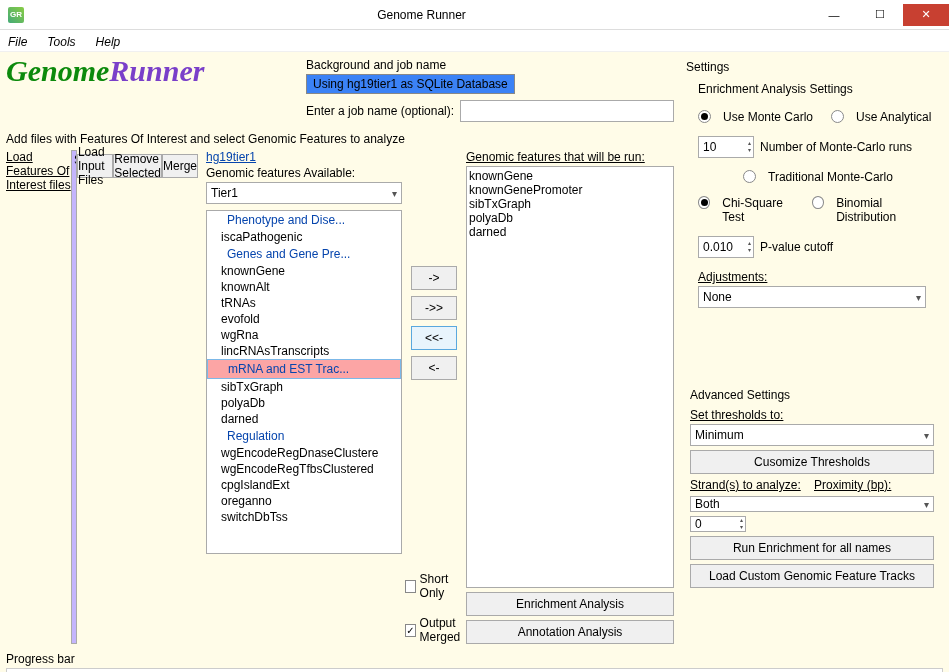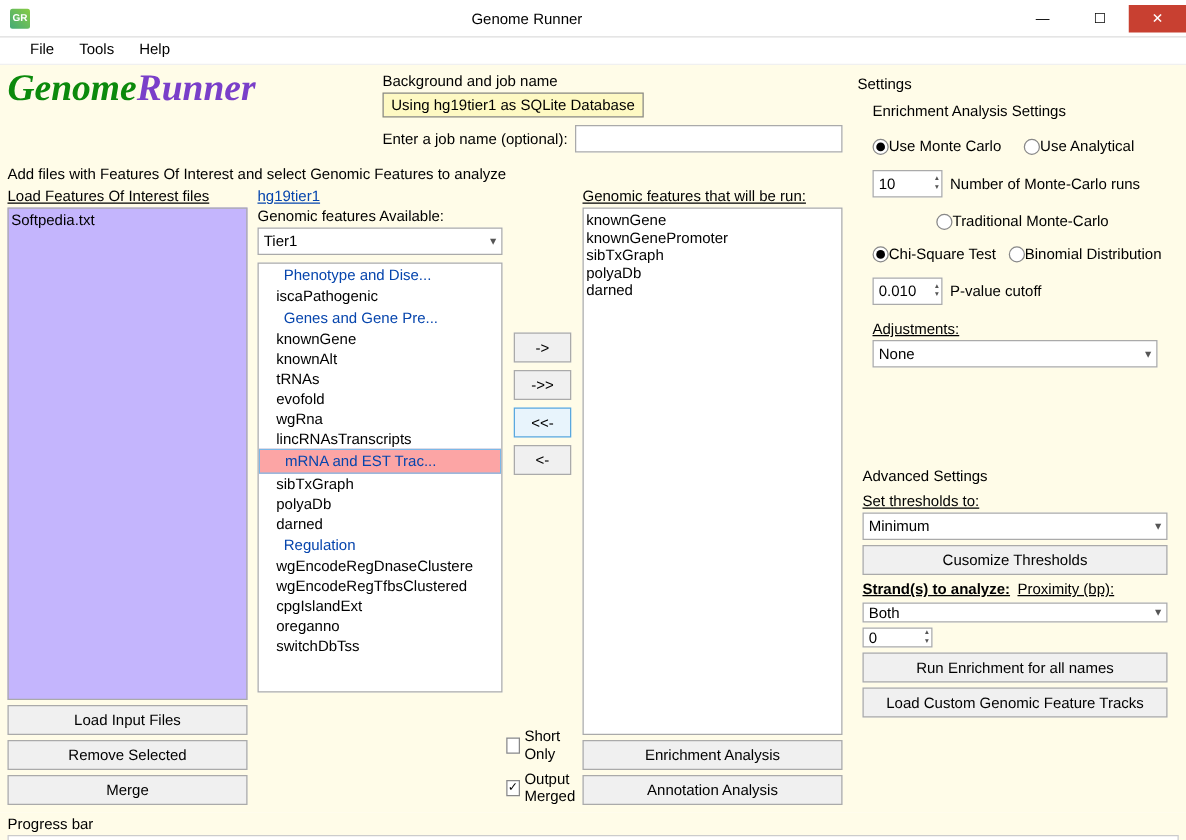--- a/index.html
+++ b/index.html
@@ -3,38 +3,38 @@
 <meta charset="utf-8">
 <style>
 * { box-sizing: border-box; margin: 0; padding: 0; font-family: 'Segoe UI', Tahoma, sans-serif; font-size: 12px; }
 body { background: #fff; width: 949px; height: 672px; overflow: hidden; }
 .titlebar { height: 30px; background: #fff; border-bottom: 1px solid #ddd; display: flex; align-items: center; position: relative; }
 .titlebar-icon { width: 16px; height: 16px; margin: 0 8px; background: linear-gradient(45deg, #4a7, #8c4); border-radius: 2px; font-size: 8px; display: flex; align-items: center; justify-content: center; color: #fff; font-weight: bold; }
 .titlebar-title { flex: 1; text-align: center; font-size: 12px; }
 .titlebar-buttons { display: flex; }
 .tb-btn { width: 46px; height: 22px; display: flex; align-items: center; justify-content: center; font-size: 11px; }
 .tb-close { background: #c84031; color: #fff; width: 46px; height: 22px; }
-.menubar { height: 22px; display: flex; align-items: flex-start; padding: 0 16px; gap: 4px; border-bottom: 1px solid #f0f0f0; }
+.menubar { height: 22px; display: flex; align-items: flex-end; padding: 0 0; gap: 4px; border-bottom: 1px solid #f0f0f0; font-style: italic; }
 .menu-item { padding: 2px 8px; }
 .content { display: flex; height: 598px; background: #fffce8; padding: 2px; gap: 2px; }
 .left-col { width: 676px; display: flex; flex-direction: column; gap: 2px; }
 .right-col { width: 264px; display: flex; flex-direction: column; }
 .header-row { display: flex; gap: 4px; }
 .logo-box { width: 296px; height: 68px; display: flex; align-items: flex-start; padding-left: 4px; }
 .logo-genome { font-size: 30px; font-weight: bold; color: #0c8a0c; font-style: italic; font-family: Georgia, serif; }
 .logo-runner { font-size: 30px; font-weight: bold; color: #7a3fc9; font-style: italic; font-family: Georgia, serif; }
 .bg-job { flex: 1; padding: 4px; }
 .bg-label { margin-bottom: 2px; }
-.db-box { border: 1px solid #888; padding: 2px 6px; display: inline-block; background: #fef9c3; margin-bottom: 6px; }
+.db-box { border: 1px solid #888; padding: 2px 6px; display: inline-block; background: #3b82f6; margin-bottom: 6px; }
 .job-row { display: flex; align-items: center; gap: 6px; justify-content: space-between; }
 .job-input { flex: 1; height: 22px; border: 1px solid #aaa; background: #fff; padding: 0 4px; }
 .main-area { flex: 1; display: flex; flex-direction: column; padding: 4px; }
 .instruction { margin-bottom: 4px; }
 .cols3 { display: flex; gap: 8px; flex: 1; }
-.col-foi { width: 192px; display: flex; flex-direction: column; }
+.col-foi { width: 192px; display: flex; }
 .col-mid { width: 196px; display: flex; flex-direction: column; }
 .col-arrows { width: 48px; display: flex; flex-direction: column; align-items: center; padding-top: 116px; gap: 6px; }
 .col-run { flex: 1; display: flex; flex-direction: column; }
 .underline-label { text-decoration: underline; margin-bottom: 2px; }
 .link-label { color: #0645ad; text-decoration: underline; margin-bottom: 2px; cursor: pointer; }
 .listbox { flex: 1; border: 1px solid #aaa; background: #c4b5fd; overflow: auto; padding: 2px; }
 .btn { height: 24px; border: 1px solid #aaa; background: #f0f0f0; display: flex; align-items: center; justify-content: center; cursor: pointer; margin-top: 4px; }
 .combo { height: 22px; border: 1px solid #aaa; background: #fff; display: flex; align-items: center; padding: 0 4px; position: relative; }
 .combo::after { content: '▾'; position: absolute; right: 4px; font-size: 10px; color: #555; }
 .tree-box { border: 1px solid #aaa; background: #fff; height: 344px; overflow-y: scroll; margin-top: 6px; }
@@ -46,35 +46,35 @@
 .run-list { flex: 1; border: 1px solid #aaa; background: #fff; padding: 2px; overflow: auto; }
 .check-row { display: flex; align-items: center; gap: 4px; margin-top: 4px; font-size: 10px; }
 .checkbox { width: 13px; height: 13px; border: 1px solid #888; background: #fff; display: flex; align-items: center; justify-content: center; font-size: 10px; }
 .checked::after { content: '✓'; color: #000; }
 .settings-box { padding: 6px; }
 .set-title { margin-bottom: 4px; }
 .set-sub { margin: 4px 0 8px 12px; }
 .radio-row { display: flex; align-items: center; gap: 18px; margin: 6px 0 6px 12px; }
 .radio { width: 13px; height: 13px; border: 1px solid #888; border-radius: 50%; background: #fff; display: flex; align-items: center; justify-content: center; }
 .radio.sel::after { content: ''; width: 7px; height: 7px; background: #000; border-radius: 50%; }
-.radio-label { display: flex; align-items: flex-end; gap: 0; }
+.radio-label { display: flex; align-items: flex-start; gap: 12px; }
 .spin-row { display: flex; align-items: center; gap: 6px; margin: 6px 0 6px 12px; }
 .spinner { width: 56px; height: 22px; border: 1px solid #aaa; background: #fff; display: flex; align-items: center; padding: 0 4px; position: relative; }
 .spinner::after { content: '▴\A▾'; white-space: pre; position: absolute; right: 2px; font-size: 6px; line-height: 7px; color: #555; }
 .adj-label { text-decoration: underline; margin: 6px 0 2px 12px; }
 .full-combo { margin: 0 12px; }
 .adv-title { margin: 80px 0 4px 4px; }
 .set-thresh { text-decoration: underline; margin: 2px 0 2px 4px; }
 .strand-row { display: flex; gap: 4px; margin: 4px 4px 2px 4px; }
-.strand-col { flex: 1; font-weight: bold; }
+.strand-col { flex: 1; }
 .prox-col { flex: 1; }
 .strand-label { text-decoration: underline; margin-bottom: 2px; display: block; }
 .settings-btn { margin: 4px 4px 0 4px; }
 .bottom-combo-row { display: flex; gap: 4px; margin: 0 4px; flex-direction: column; }
-.short-check-area { display: flex; flex-direction: column; gap: 2px; margin-top: auto; padding-top: 114px; justify-content: flex-end; }
+.short-check-area { display: flex; flex-direction: column; gap: 12px; margin-top: auto; padding-top: 114px; justify-content: flex-end; }
 .progress-bar { height: 14px; border: 1px solid #ccc; background: #fff; width: 100%; margin-top: 2px; }
 .bottom-area { padding: 2px 6px; background: #fffce8; }
 </style>
 </head>
 <body>
 
 <div class="titlebar">
   <div class="titlebar-icon">GR</div>
   <div class="titlebar-title">Genome Runner</div>
   <div class="titlebar-buttons">

